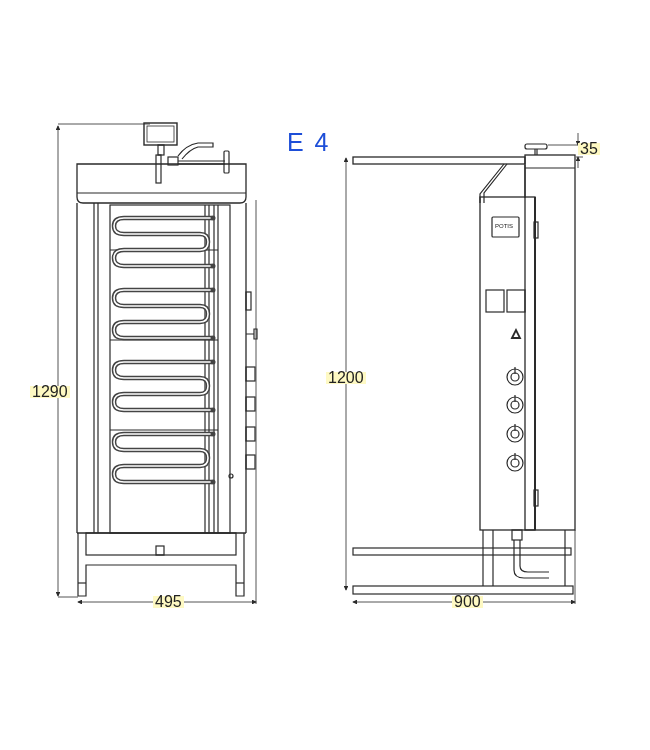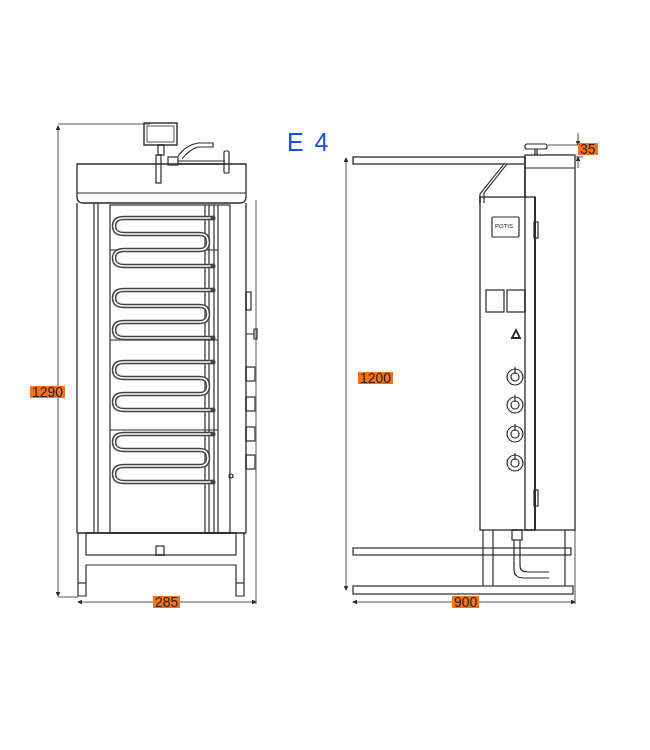--- a/index.html
+++ b/index.html
@@ -1,19 +1,19 @@
 <!DOCTYPE html>
 <html><head>
   <meta charset="utf-8">
   <style>
     html, body { margin: 0; padding: 0; background: #ffffff; }
     body { width: 650px; height: 750px; position: relative; overflow: hidden;
            font-family: "Liberation Sans", sans-serif; }
     #drawing { position: absolute; left: 0; top: 0; width: 650px; height: 750px; }
-    .dim-label { position: absolute; font-size: 14px; color: #222; background: #f97316;
+    .dim-label { position: absolute; font-size: 16px; color: #222; background: #fef9c3;
                  font-family: "Liberation Sans", sans-serif; line-height: 12px; padding: 0 2px; }
     .model-title { position: absolute; font-size: 25px; color: #1d4ed8; letter-spacing: 2px;
                    font-family: "Liberation Sans", sans-serif; }
     .potis-label { position: absolute; font-size: 6px; color: #222; font-family: "Liberation Sans", sans-serif; }
   </style>
 </head>
 <body>
 
 <svg id="drawing" viewBox="0 0 650 750" xmlns="http://www.w3.org/2000/svg">
   <defs>
@@ -176,17 +176,17 @@
 
     <g>
       <line x1="575" y1="530" x2="575" y2="604" stroke-width="0.8"></line>
       <line x1="353" y1="602" x2="575" y2="602" stroke-width="0.8" marker-start="url(#arrs)" marker-end="url(#arr)"></line>
     </g>
   </g>
 </svg>
 
 <div class="model-title" style="left:287px; top:128px;">E 4</div>
 <div class="dim-label" style="left:30px; top:350px;margin-top:36px;">1290</div>
-<div class="dim-label" style="left:153px; top:596px;">285</div>
-<div class="dim-label" style="left:326px; top:372px;margin-left:32px;">1200</div>
+<div class="dim-label" style="left:153px; top:596px;">495</div>
+<div class="dim-label" style="left:326px; top:372px;">1200</div>
 <div class="dim-label" style="left:452px; top:596px;">900</div>
 <div class="dim-label" style="left:578px; top:143px;">35</div>
 <div class="potis-label" style="left:495px; top:223px;">POTIS</div>
 
 </body></html>

